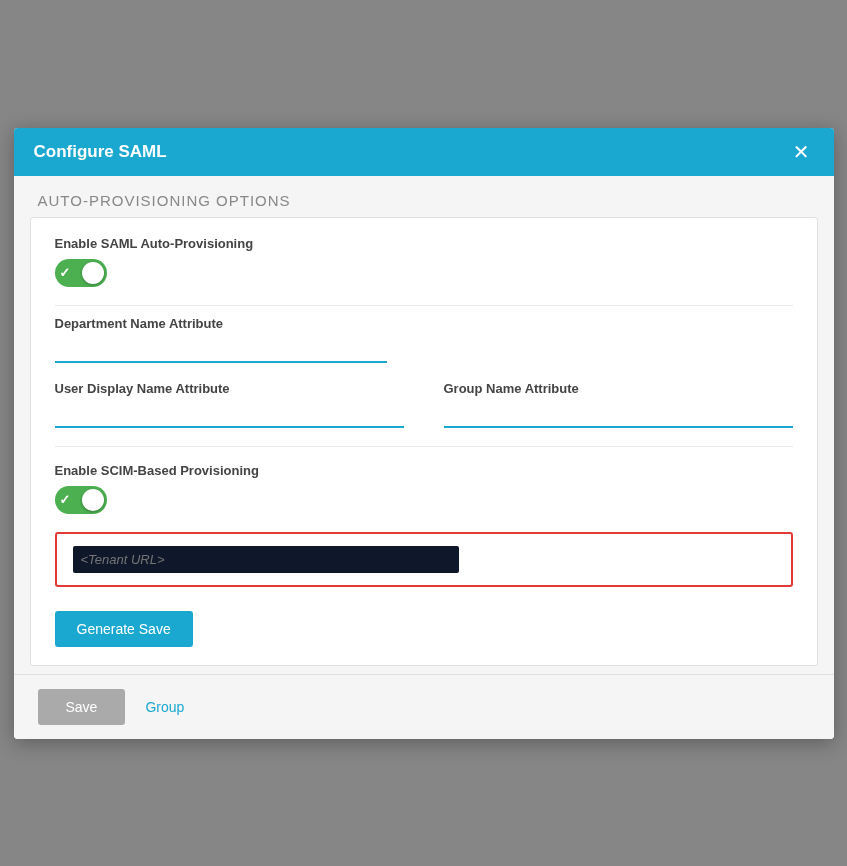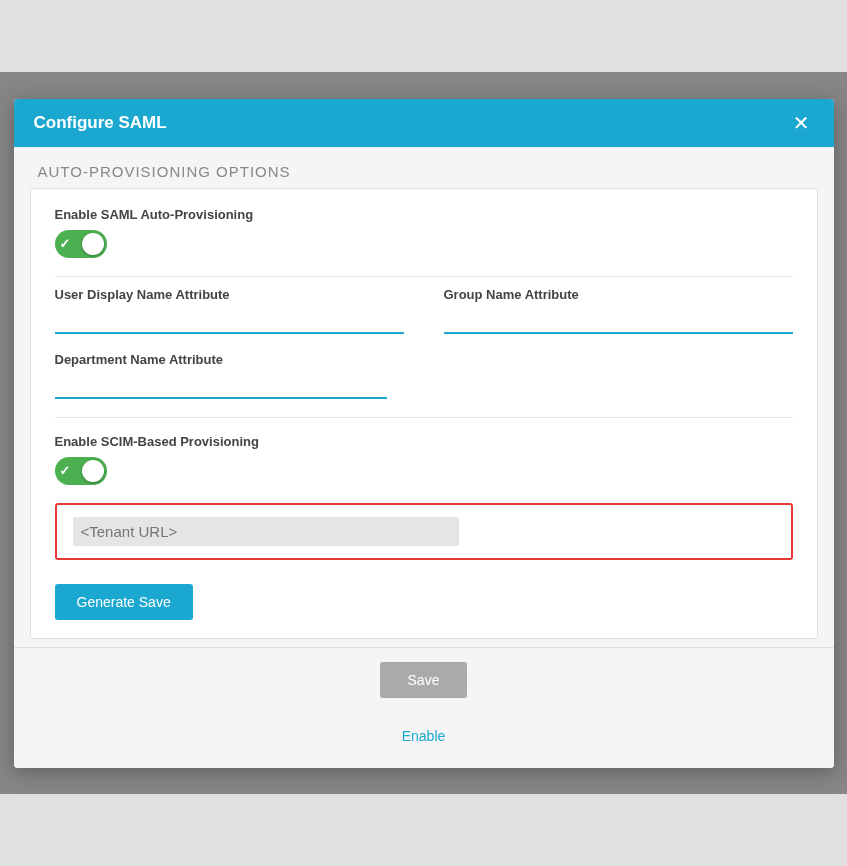--- a/index.html
+++ b/index.html
@@ -6,21 +6,21 @@
     body {
       background: #e0e0e0;
       display: flex;
       justify-content: center;
       align-items: center;
       min-height: 866px;
       font-family: Arial, sans-serif;
     }
     .modal-overlay {
       width: 847px;
-      height: 722px;
+      height: 866px;
       display: flex;
       justify-content: center;
       align-items: center;
       background: rgba(0,0,0,0.4);
     }
     .modal {
       width: 820px;
       background: #fff;
       border-radius: 4px;
       overflow: hidden;
@@ -136,44 +136,44 @@
       margin-bottom: 14px;
       background: #fff;
     }
     .highlighted-box .field-label {
       margin-bottom: 6px;
     }
     .grayed-input {
       width: 100%;
       border: none;
       outline: none;
-      font-size: 15px;
+      font-size: 13px;
       color: #777;
-      background: #e5e5e5;
+      background: #0f172a;
       padding: 6px 8px;
       border-radius: 2px;
+      font-style: italic;
     }
     .generate-btn {
       background: #1aa8d1;
       color: #fff;
       border: none;
       padding: 10px 22px;
       font-size: 14px;
       border-radius: 3px;
       cursor: pointer;
       margin-top: 10px;
     }
     .modal-footer {
       background: #f5f5f5;
       border-top: 1px solid #e0e0e0;
       padding: 14px 24px;
       display: flex;
       align-items: center;
       gap: 20px;
-      flex-direction: column;
     }
     .save-btn {
       background: #aaa;
       color: #fff;
       border: none;
       padding: 10px 28px;
       font-size: 14px;
       border-radius: 3px;
       cursor: not-allowed;
     }
@@ -216,35 +216,35 @@
             <div class="toggle">
               <span class="toggle-check">✓</span>
               <div class="toggle-knob"></div>
             </div>
           </div>
         </div>
 
         <hr class="divider">
 
         
+        <div class="field-group">
+          <div class="field-label">Department Name Attribute</div>
+          <input class="field-input" type="text" value="" style="width: 45%;">
+        </div>
+
+        
         <div class="field-group two-col">
           <div class="col">
             <div class="field-label">User Display Name Attribute</div>
             <input class="field-input" type="text" value="" style="">
           </div>
           <div class="col">
             <div class="field-label">Group Name Attribute</div>
             <input class="field-input" type="text" value="" style="">
           </div>
-        </div>
-
-        
-        <div class="field-group">
-          <div class="field-label">Department Name Attribute</div>
-          <input class="field-input" type="text" value="" style="width: 45%;">
         </div>
 
         <hr class="divider">
 
         
         <div class="field-group scim-section">
           <div class="field-label">Enable SCIM-Based Provisioning</div>
           <div class="toggle-wrapper">
             <div class="toggle">
               <span class="toggle-check">✓</span>
@@ -260,16 +260,16 @@
 
         
 
         
         <button class="generate-btn">Generate Save</button>
       </div>
     </div>
 
     <div class="modal-footer">
       <button class="save-btn">Save</button>
-      <button class="cancel-btn">Enable</button>
+      <button class="cancel-btn">Group</button>
     </div>
   </div>
 </div>
 
 </body></html>

